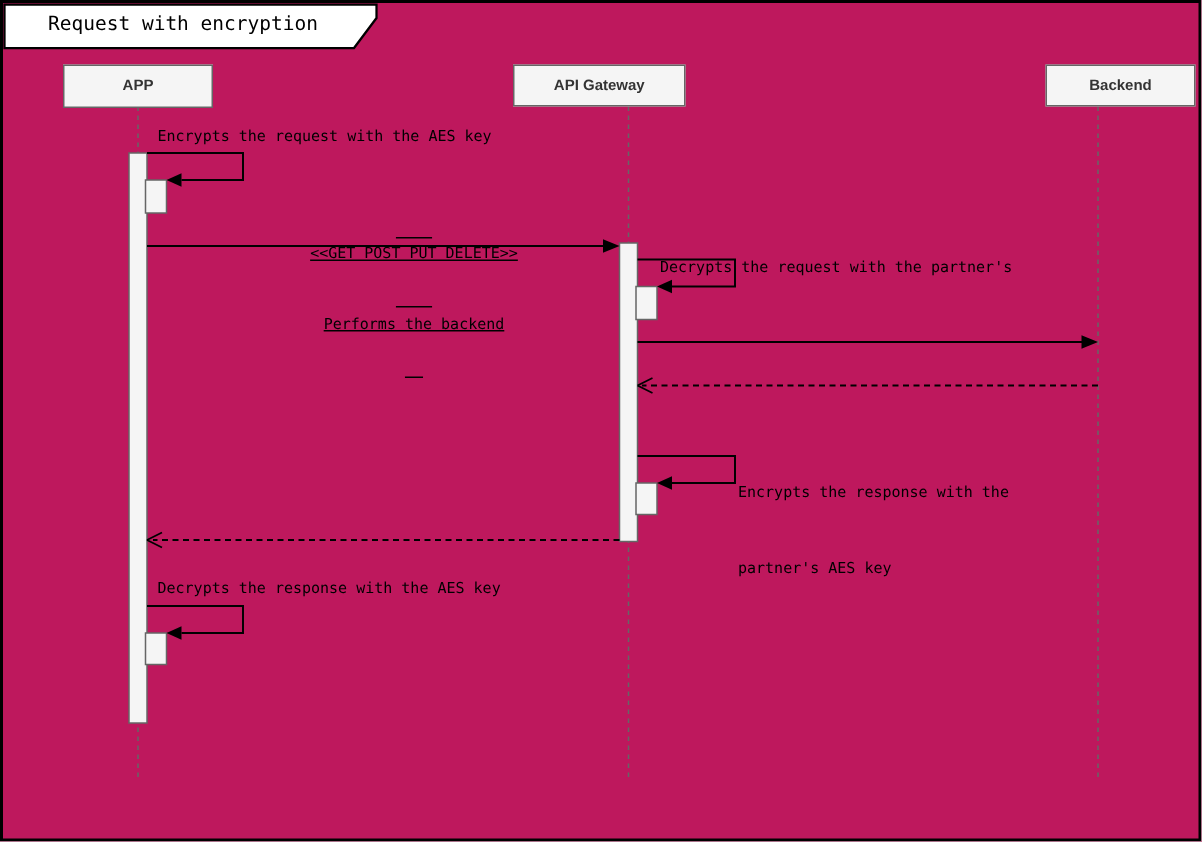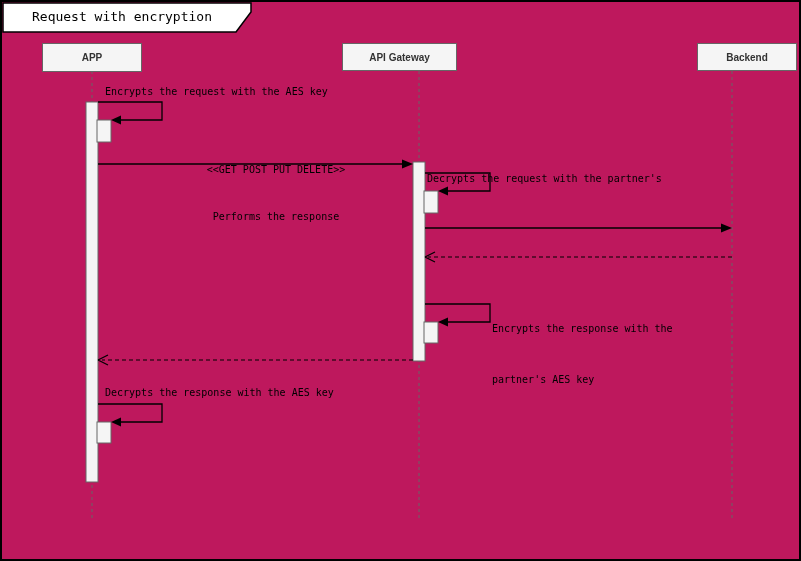--- a/index.html
+++ b/index.html
@@ -94,26 +94,26 @@
   </div>
   <div class="abs participant" style="left:340px;top:41px;width:115px;height:28px;">
     <span>API Gateway</span>
   </div>
   <div class="abs participant" style="left:660px;top:41px;width:100px;height:28px;margin-left:35px;">
     <span>Backend</span>
   </div>
 
   <div class="abs msg" style="left:103px;top:82px;">Encrypts the request with the AES key</div>
 
-  <div class="abs msg center" style="left:96px;top:129px;width:356px;">
+  <div class="abs msg center" style="left:96px;top:129px;width:356px;text-decoration:underline;">
     <div>&lt;&lt;GET POST PUT DELETE&gt;&gt;</div>
-    <div>Performs the response</div>
+    <div>Performs the backend</div>
   </div>
 
-  <div class="abs msg two" style="left:425px;top:134px;">
+  <div class="abs msg two" style="left:438px;top:134px;">
     <div>Decrypts the request with the partner's</div>
   </div>
 
 
   <div class="abs msg" style="left:103px;top:383px;">Decrypts the response with the AES key</div>
 
   <div class="abs msg two" style="left:490px;top:284px;">
     <div>Encrypts the response with the</div>
     <div>partner's AES key</div>
   </div>

